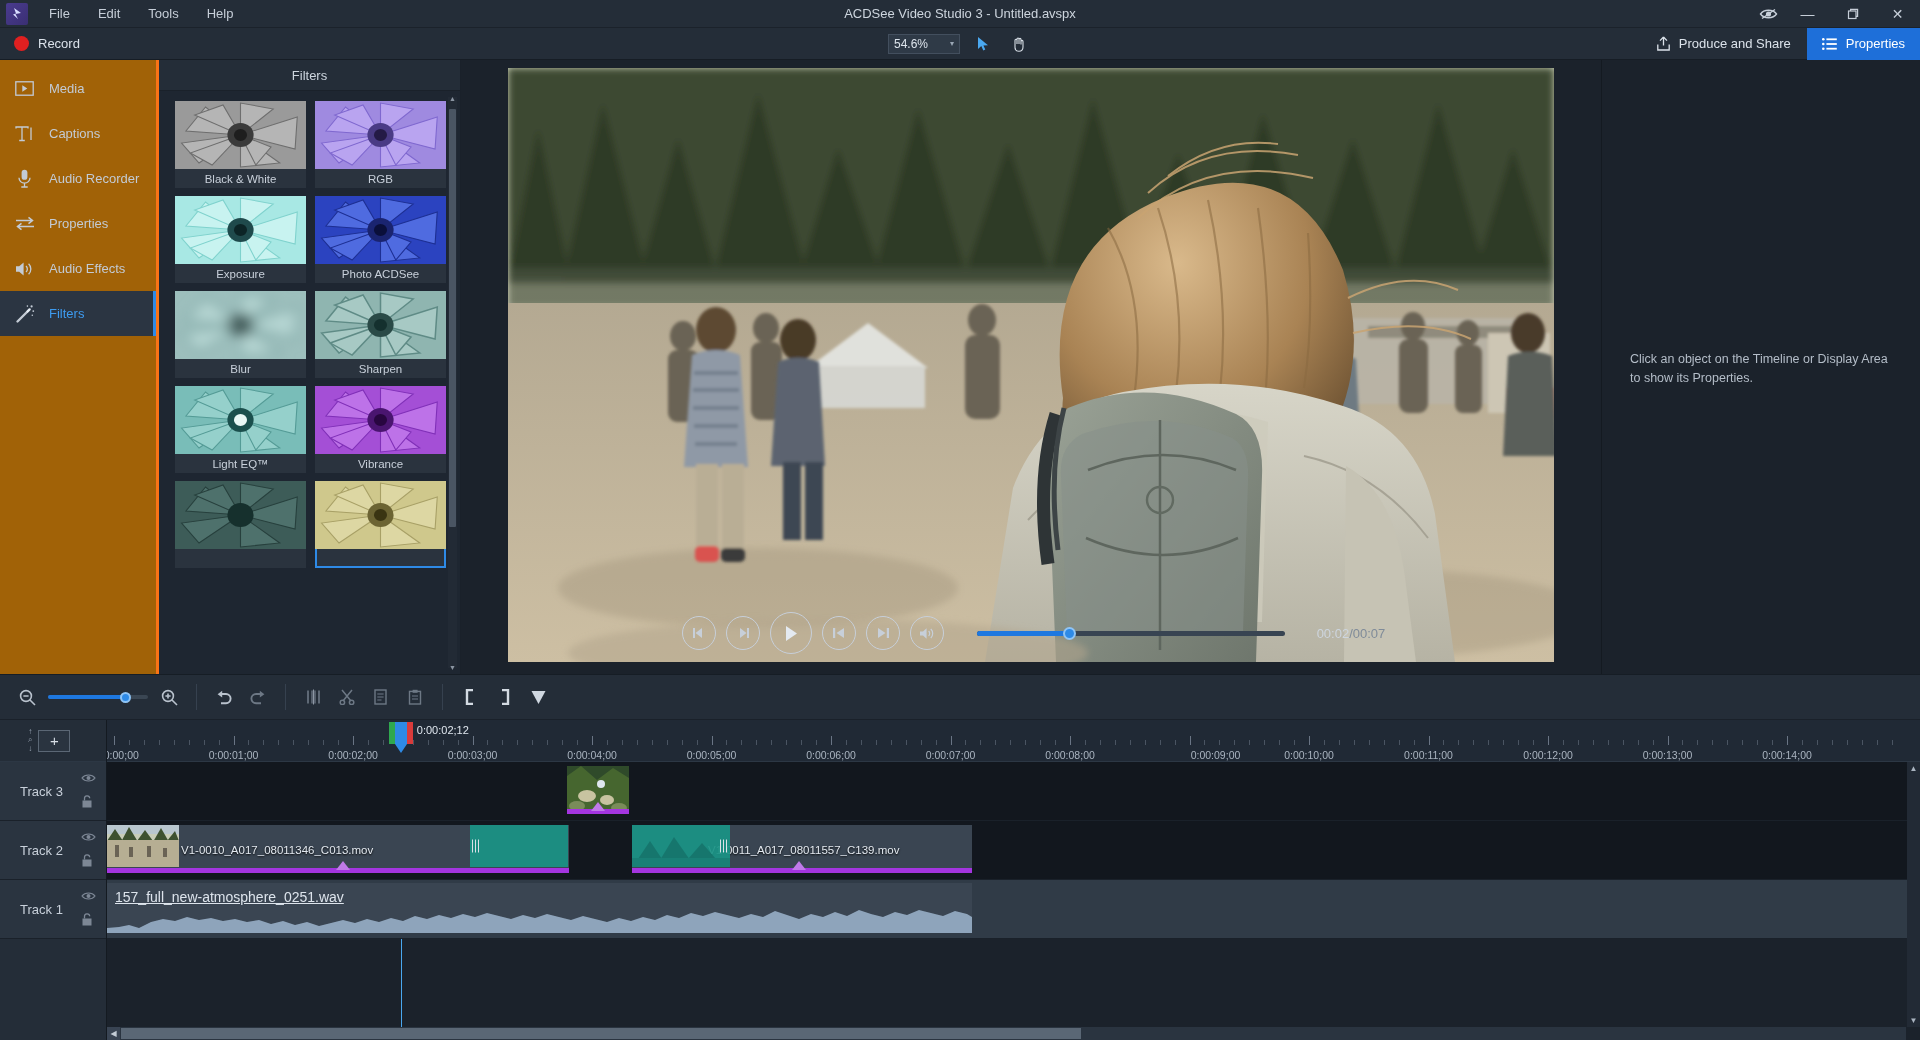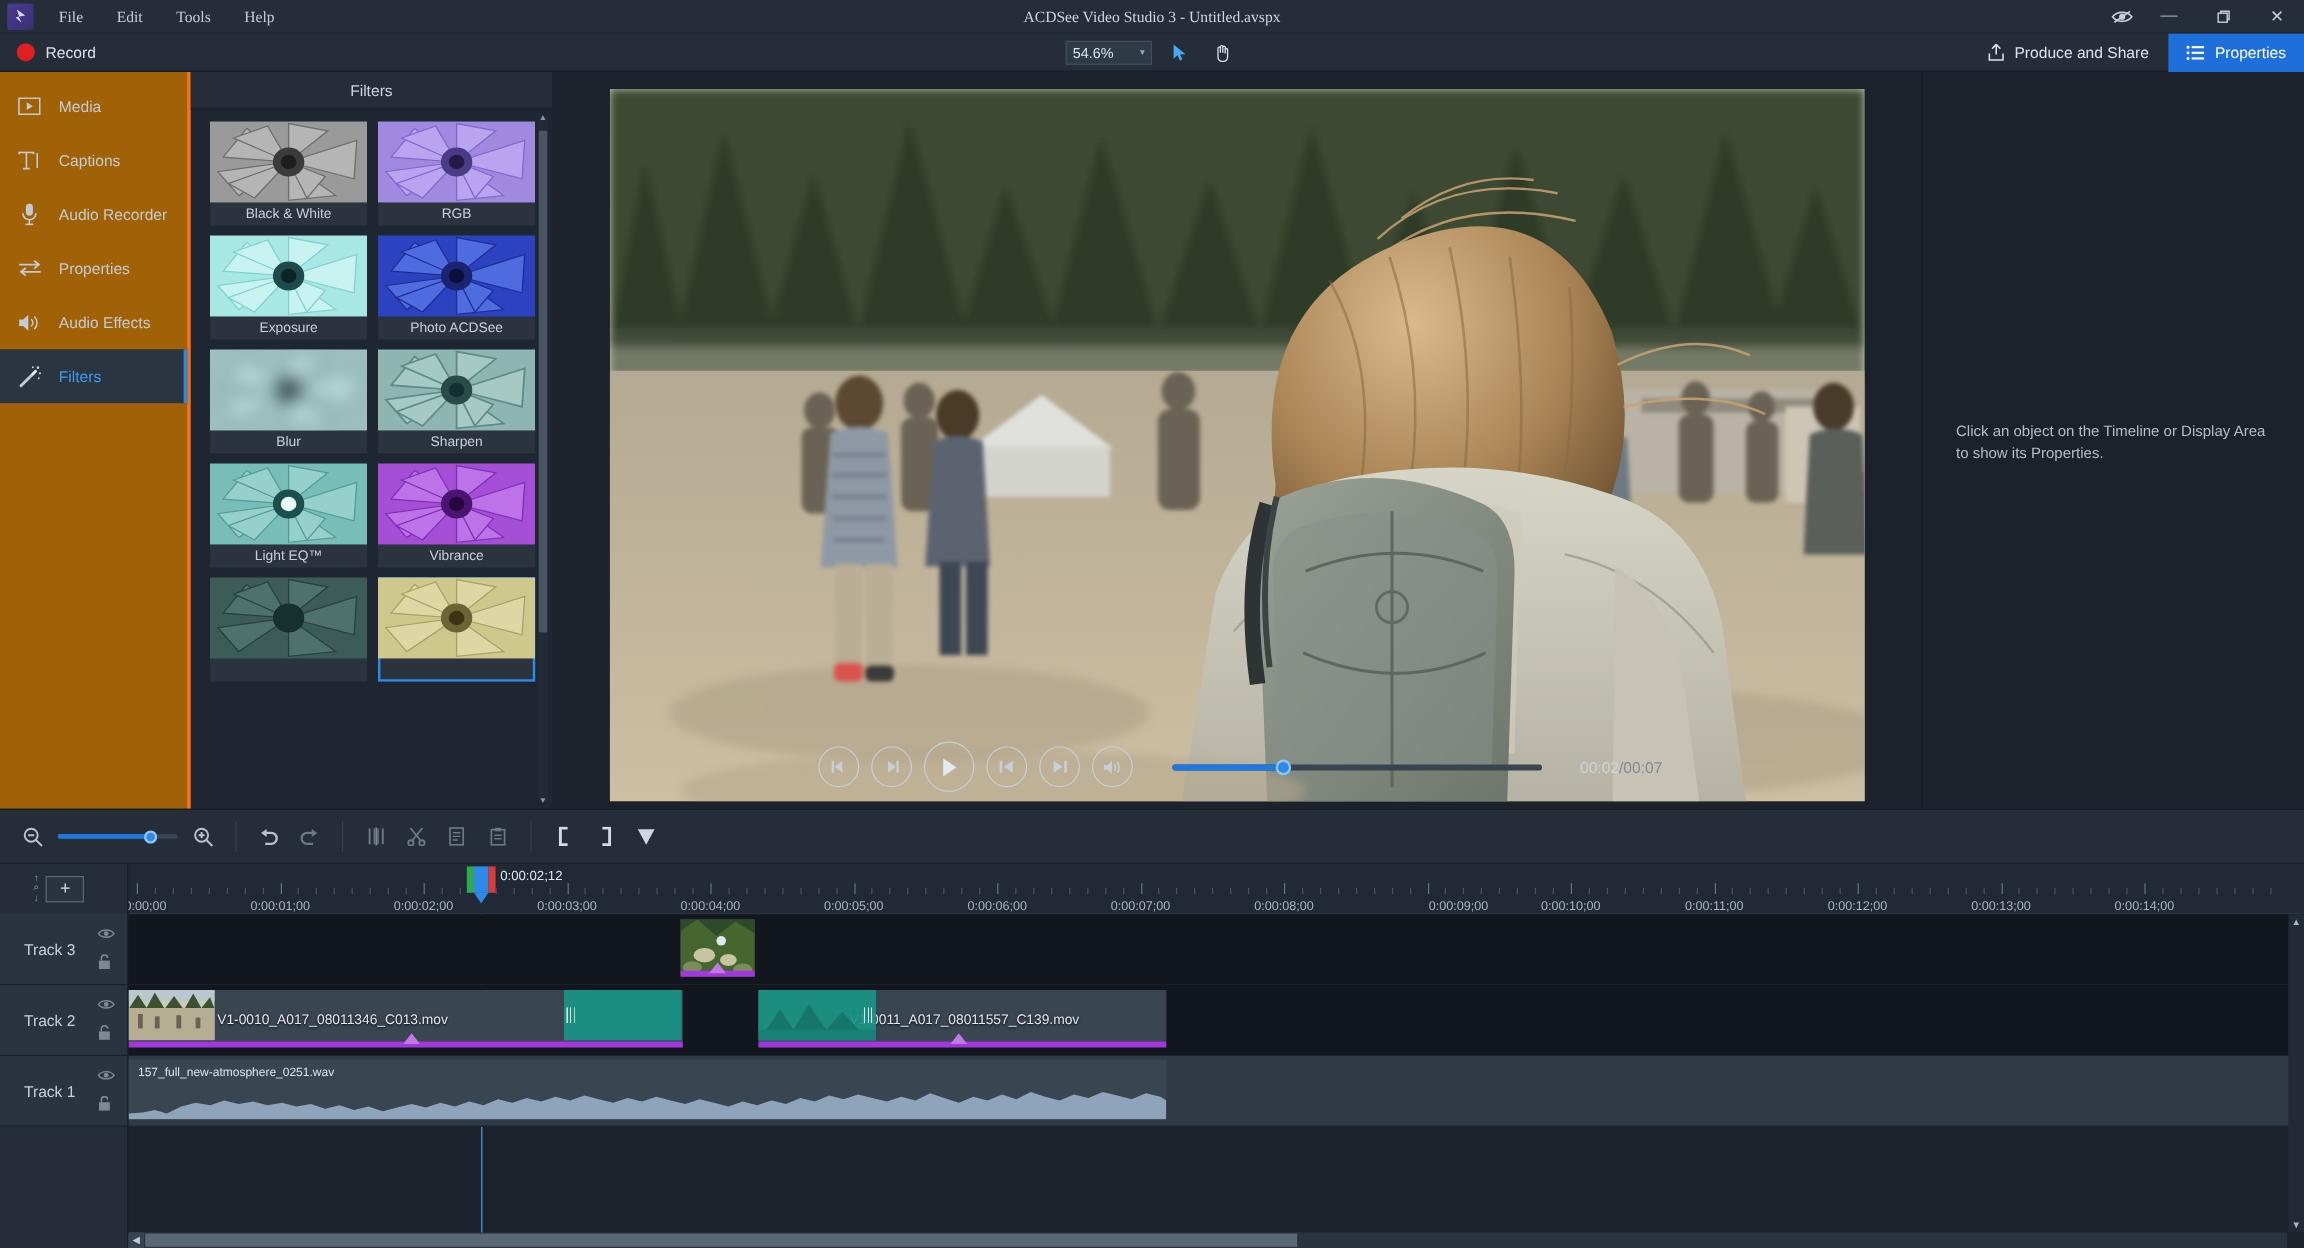--- a/index.html
+++ b/index.html
@@ -10,21 +10,21 @@
     font-family: "Liberation Sans", sans-serif;
     color: #c9d1d9;
     overflow: hidden;
     user-select: none;
   }
   .app { width: 1920px; height: 1040px; display: flex; flex-direction: column; }
 
   
   .titlebar {
     height: 28px; background: #242d38; display: flex; align-items: center;
-    position: relative; flex: none; border-bottom: 1px solid #1b222b; font-family: Liberation Serif, serif;
+    position: relative; flex: none; border-bottom: 1px solid #1b222b;
   }
   .logo {
     width: 22px; height: 22px; margin-left: 6px; margin-right: 8px;
     background: linear-gradient(135deg,#4a3b8f,#3a2f73);
     display: flex; align-items: center; justify-content: center;
     color: #cfd6ff; font-size: 13px; font-weight: bold; border-radius: 2px;
   }
   .menu { display: flex; align-items: center; gap: 2px; }
   .menu-item {
     padding: 4px 13px; font-size: 13px; color: #c6ced8; cursor: default;
@@ -127,21 +127,21 @@
   .sbar .arrow-t { top: -4px; }
   .sbar .arrow-b { bottom: -4px; }
   .sbar .thumbbar {
     position: absolute; left: 1px; width: 7px; top: 12px; height: 418px;
     background: #4a5563; border-radius: 1px;
   }
 
   
   .preview-wrap {
     flex: 1; background: #1b222b; display: flex; flex-direction: column;
-    align-items: center; justify-content: center; position: relative;
+    align-items: center; justify-content: flex-start; position: relative;
   }
   .video-box {
     width: 1046px; height: 594px; margin-top: 8px; position: relative; overflow: hidden;
     background: #0f1318;
   }
   .playbar {
     position: absolute; bottom: 0; left: 0; right: 0; height: 58px;
     display: flex; align-items: center; justify-content: center; gap: 0;
   }
   .pbtn {
@@ -253,21 +253,21 @@
     border-bottom: 9px solid #c07ae8;
   }
   .trans {
     position: absolute; top: 4px; height: 42px; background: #1a9486; opacity: 0.92;
   }
   .trans-grip {
     position: absolute; top: 50%; transform: translateY(-50%); width: 7px; height: 13px;
     background: repeating-linear-gradient(90deg,#e8eef5 0 1px,transparent 1px 3px);
   }
   .audio-clip { position: absolute; top: 3px; height: 50px; background: #3a4552; overflow: hidden; }
-  .audio-name { position: absolute; left: 8px; top: 6px; font-size: 10px; color: #dde4ec; }
+  .audio-name { position: absolute; left: 8px; top: 6px; font-size: 14px; color: #dde4ec; text-decoration: underline; }
   .wave { position: absolute; left: 0; right: 0; bottom: 0; height: 30px; }
   .hscroll {
     position: absolute; left: 107px; right: 14px; bottom: 0; height: 13px;
     background: #2a3440; display: flex; align-items: center;
   }
   .hscroll .hthumb { height: 11px; background: #5a6775; margin-left: 1px; }
   .hs-arrow { width: 13px; height: 13px; display:flex; align-items:center; justify-content:center;
               font-size: 8px; color: #c3ccd6; background: #394453; }
   .vscroll-tl {
     position: absolute; right: 0; top: 42px; bottom: 13px; width: 13px; background: #222a35;

